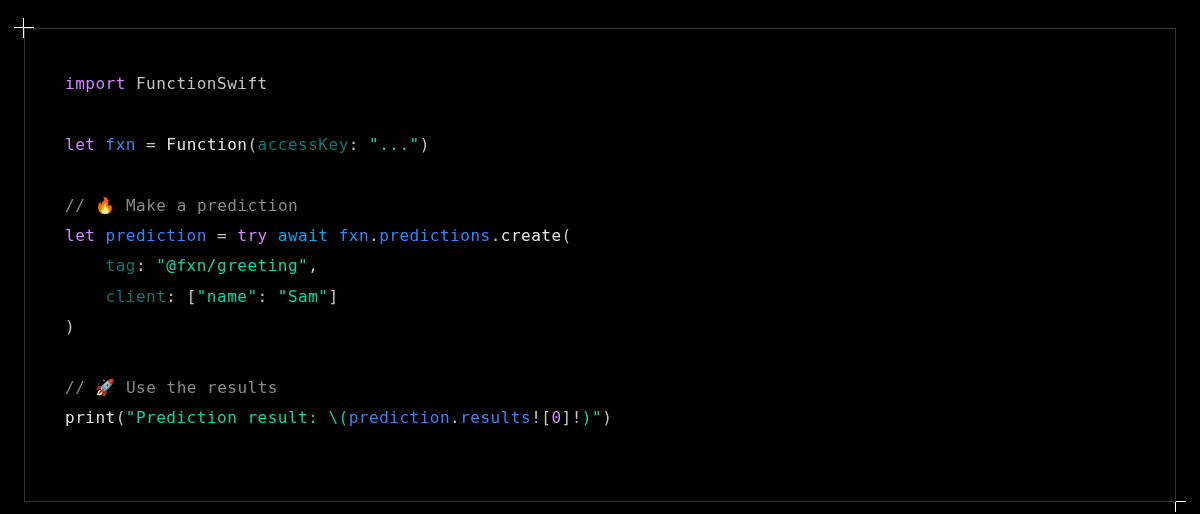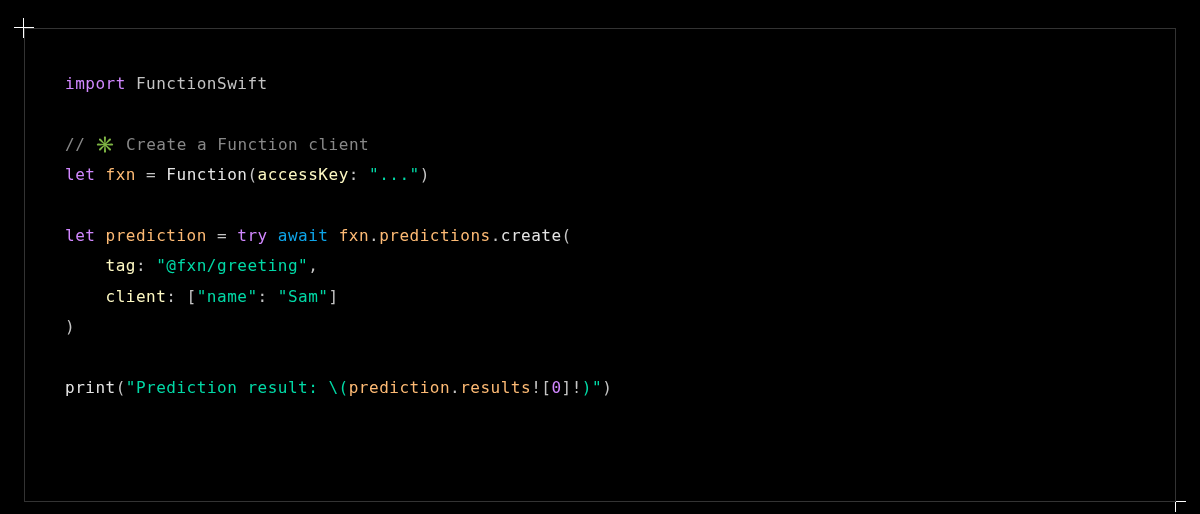--- a/index.html
+++ b/index.html
@@ -55,40 +55,41 @@
     .corner-br {
       bottom: 2px;
       right: 14px;
     }
     .code-line {
       white-space: pre;
       letter-spacing: 0.5px;
     }
     .keyword { color: #d187ff; }
     .structname { color: #c4c4c4; }
-    .varname { color: #fdba74; }
+    .varname { color: #3b82f6; }
     .function-call { color: #e5e5e5; }
-    .paramlabel { color: #fef9c3; }
+    .paramlabel { color: #0f766e; }
     .string { color: #00d9a6; }
     .number { color: #d187ff; }
     .comment { color: #888888; }
     .punct { color: #c4c4c4; }
     .await-kw { color: #0ea5e9; }
   </style>
 </head>
 <body>
 
 <div class="corner corner-tl"></div>
 <div class="corner corner-br"></div>
 
 <div class="frame">
   <div class="code-line"><span class="keyword">import</span><span class="punct"> </span><span class="structname">FunctionSwift</span></div>
   <div class="code-line">&nbsp;</div>
-  <div class="code-line"><span class="comment">// </span><span>✳️</span><span class="comment"> Create a Function client</span></div>
   <div class="code-line"><span class="keyword">let</span><span class="punct"> </span><span class="varname">fxn</span><span class="punct"> = </span><span class="function-call">Function</span><span class="punct">(</span><span class="paramlabel">accessKey</span><span class="punct">: </span><span class="string">"..."</span><span class="punct">)</span></div>
   <div class="code-line">&nbsp;</div>
+  <div class="code-line"><span class="comment">// </span><span>🔥</span><span class="comment"> Make a prediction</span></div>
   <div class="code-line"><span class="keyword">let</span><span class="punct"> </span><span class="varname">prediction</span><span class="punct"> = </span><span class="keyword">try</span><span class="punct"> </span><span class="await-kw">await</span><span class="punct"> </span><span class="varname">fxn</span><span class="punct">.</span><span class="varname">predictions</span><span class="punct">.</span><span class="function-call">create</span><span class="punct">(</span></div>
   <div class="code-line"><span>    </span><span class="paramlabel">tag</span><span class="punct">: </span><span class="string">"@fxn/greeting"</span><span class="punct">,</span></div>
   <div class="code-line"><span>    </span><span class="paramlabel">client</span><span class="punct">: </span><span class="punct">[</span><span class="string">"name"</span><span class="punct">: </span><span class="string">"Sam"</span><span class="punct">]</span></div>
   <div class="code-line"><span class="punct">)</span></div>
   <div class="code-line">&nbsp;</div>
+  <div class="code-line"><span class="comment">// </span><span>🚀</span><span class="comment"> Use the results</span></div>
   <div class="code-line"><span class="function-call">print</span><span class="punct">(</span><span class="string">"Prediction result: </span><span class="string">\(</span><span class="varname">prediction</span><span class="punct">.</span><span class="varname">results</span><span class="punct">!</span><span class="punct">[</span><span class="number">0</span><span class="punct">]</span><span class="punct">!</span><span class="string">)</span><span class="string">"</span><span class="punct">)</span></div>
 </div>
 
 </body></html>

